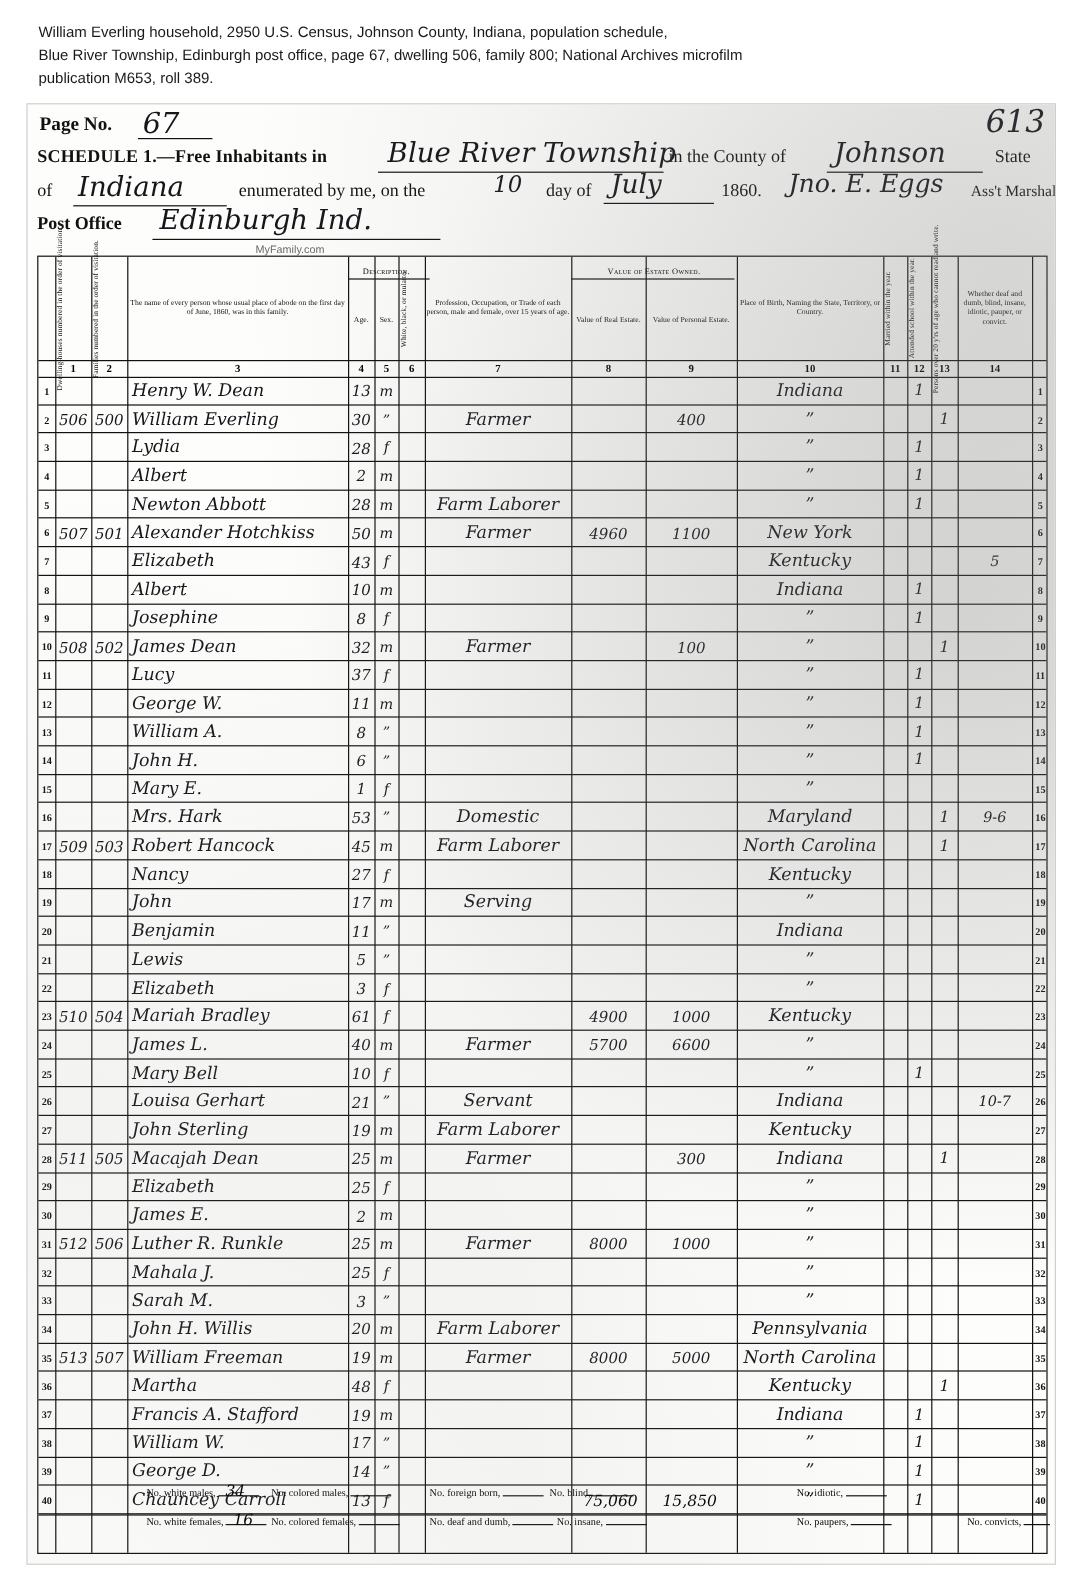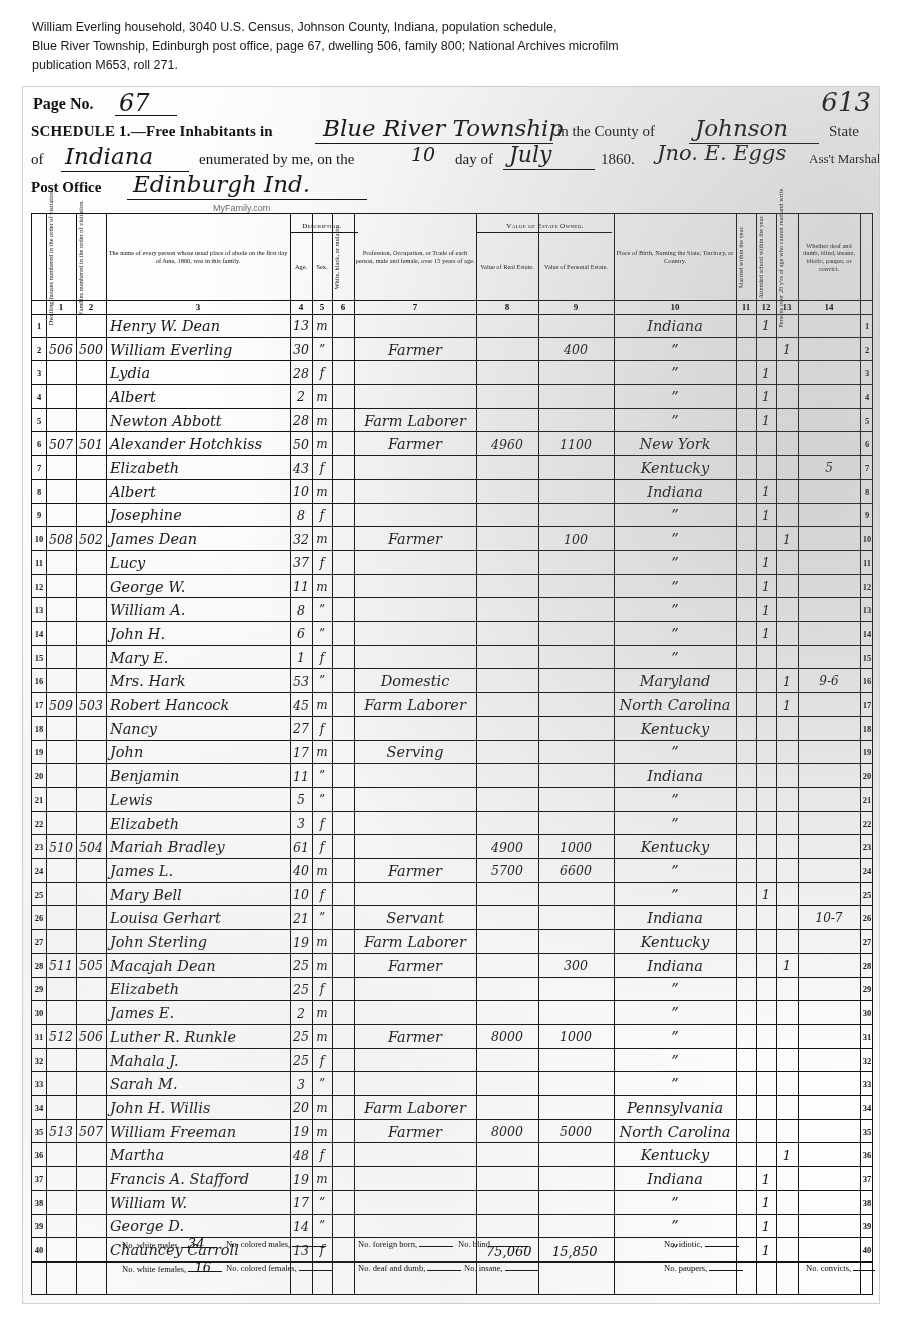--- a/index.html
+++ b/index.html
@@ -210,23 +210,23 @@
   }
   .frow { position: absolute; left: 0; right: 0; height: 24px; }
   .fitem { position: absolute; white-space: nowrap; }
   .fline { display: inline-block; border-bottom: 1px solid #111; min-width: 34px; height: 10px; }
   .fhand { font-family: "DejaVu Serif", serif; font-style: italic; font-size: 13px; }
 </style>
 </head>
 <body>
 
 <div id="caption">
-  <div>William Everling household, 3040 U.S. Census, Johnson County, Indiana, population schedule,</div>
+  <div>William Everling household, 2950 U.S. Census, Johnson County, Indiana, population schedule,</div>
   <div>Blue River Township, Edinburgh post office, page 67, dwelling 506, family 800; National Archives microfilm</div>
-  <div>publication M653, roll 271.</div>
+  <div>publication M653, roll 389.</div>
 </div>
 
 <div id="page">
 
   <div id="hdr">
     <div class="h-line print" id="pageno-label">Page No.</div>
     <div class="h-line hand" id="pageno-val">67</div>
     <div class="h-line" id="pageno-rule"></div>
 
     <div class="h-line hand" id="stampno">613</div>

